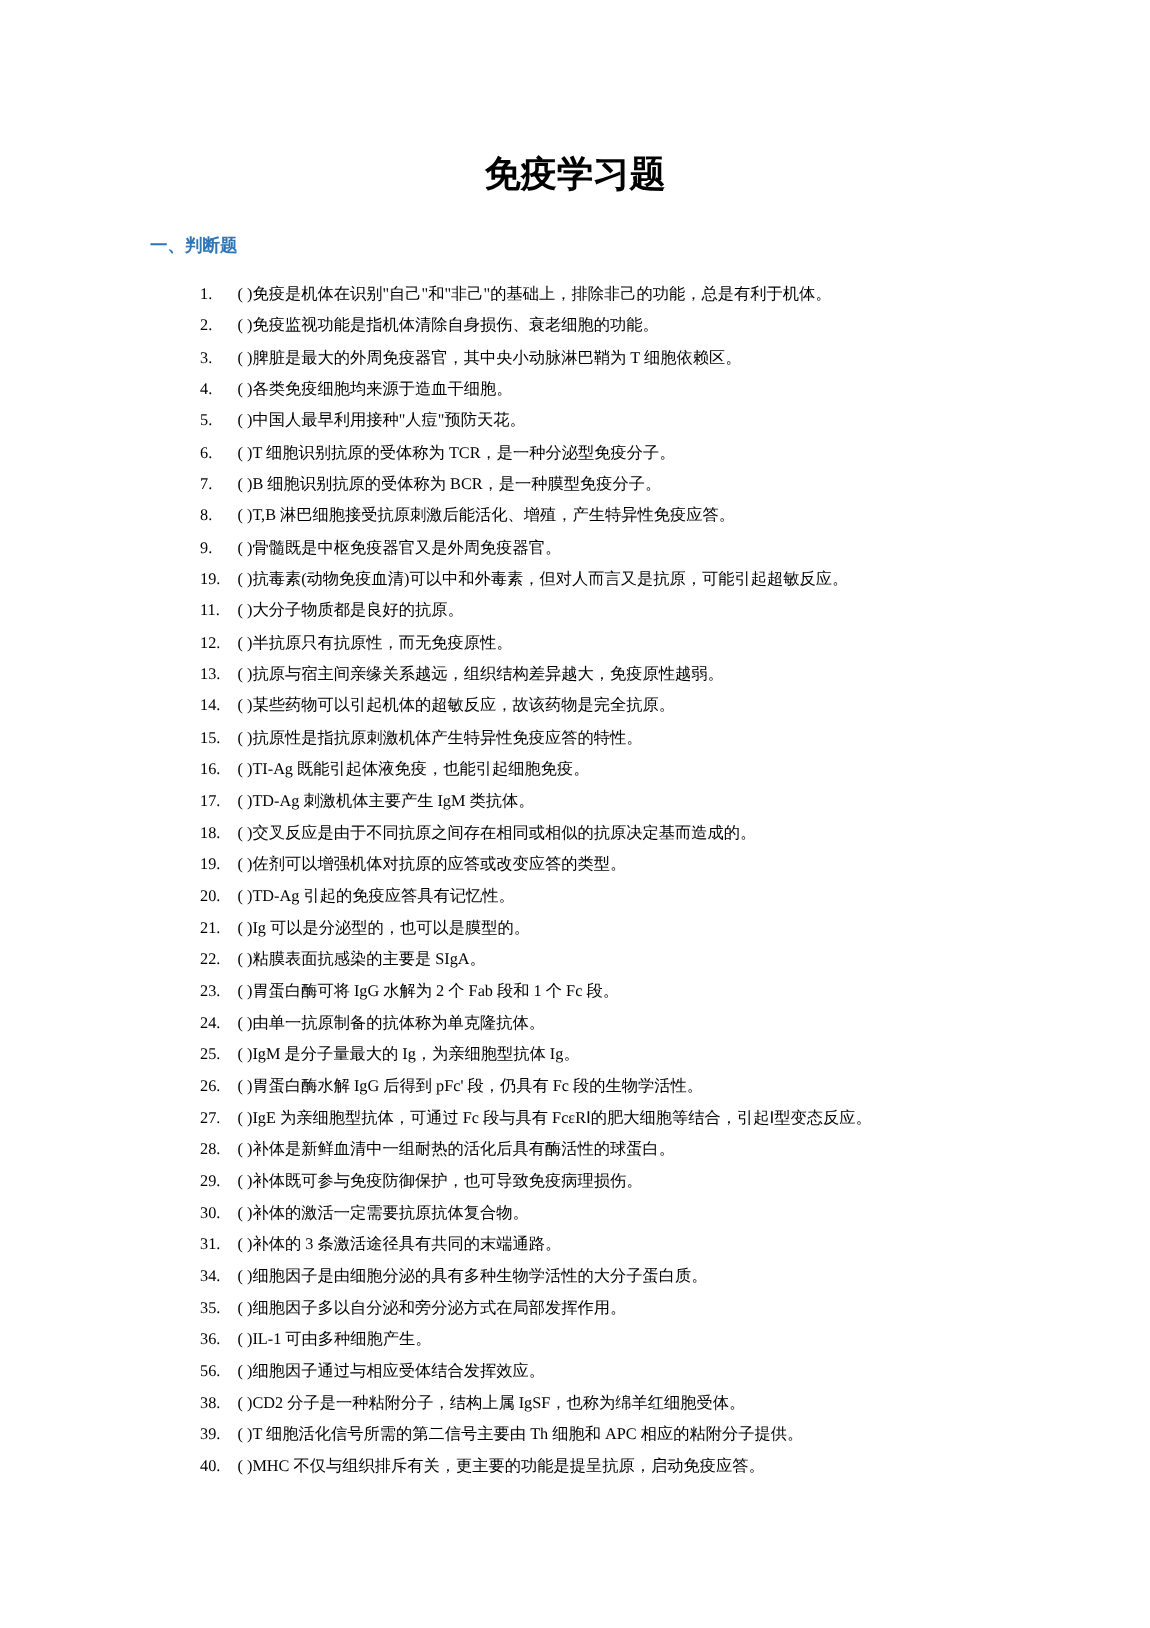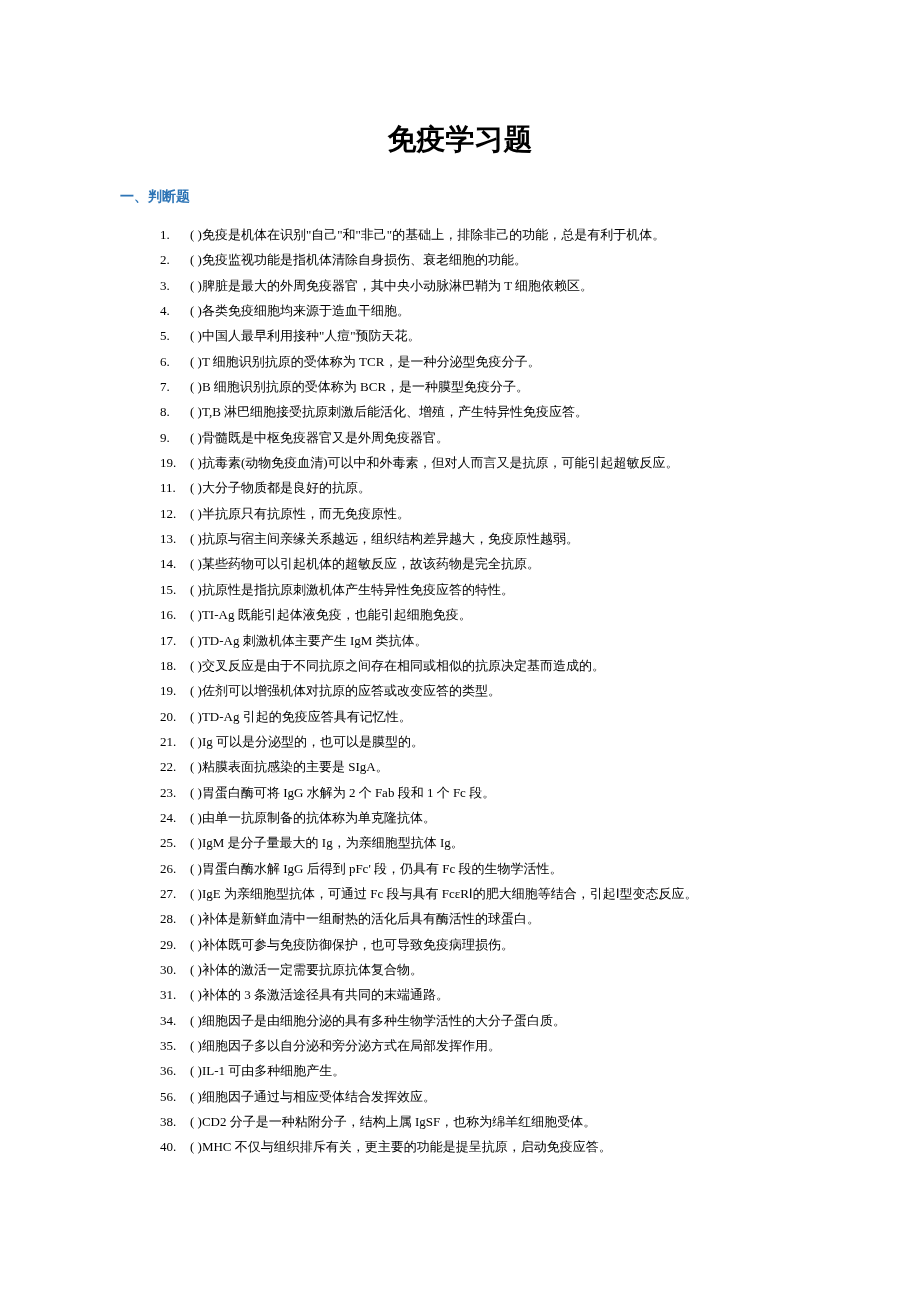--- a/index.html
+++ b/index.html
@@ -188,16 +188,20 @@
     </li>
     <li class="question-item">
       <span class="question-num">56.</span>
       <span class="question-text">(  )细胞因子通过与相应受体结合发挥效应。</span>
     </li>
     <li class="question-item">
       <span class="question-num">38.</span>
       <span class="question-text">(  )CD2 分子是一种粘附分子，结构上属 IgSF，也称为绵羊红细胞受体。</span>
     </li>
     <li class="question-item">
+      <span class="question-num">39.</span>
+      <span class="question-text">(  )T 细胞活化信号所需的第二信号主要由 Th 细胞和 APC 相应的粘附分子提供。</span>
+    </li>
+    <li class="question-item">
       <span class="question-num">40.</span>
       <span class="question-text">(  )MHC 不仅与组织排斥有关，更主要的功能是提呈抗原，启动免疫应答。</span>
     </li>
   </ol>
 
 </body></html>

